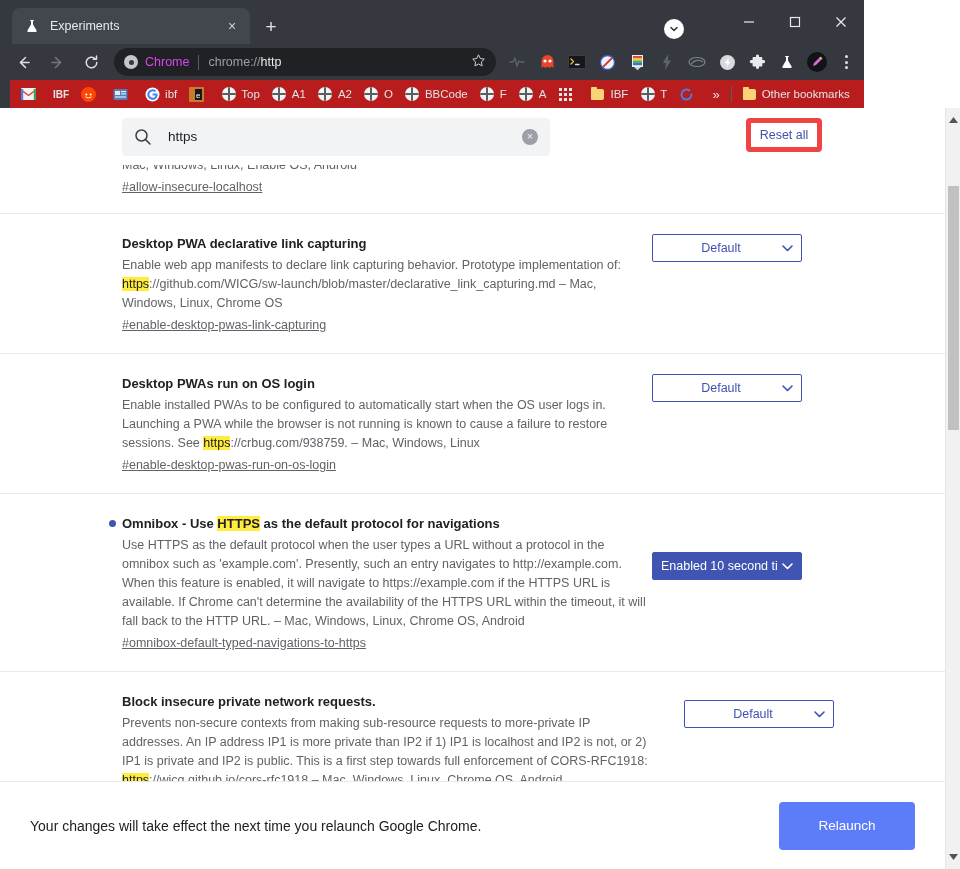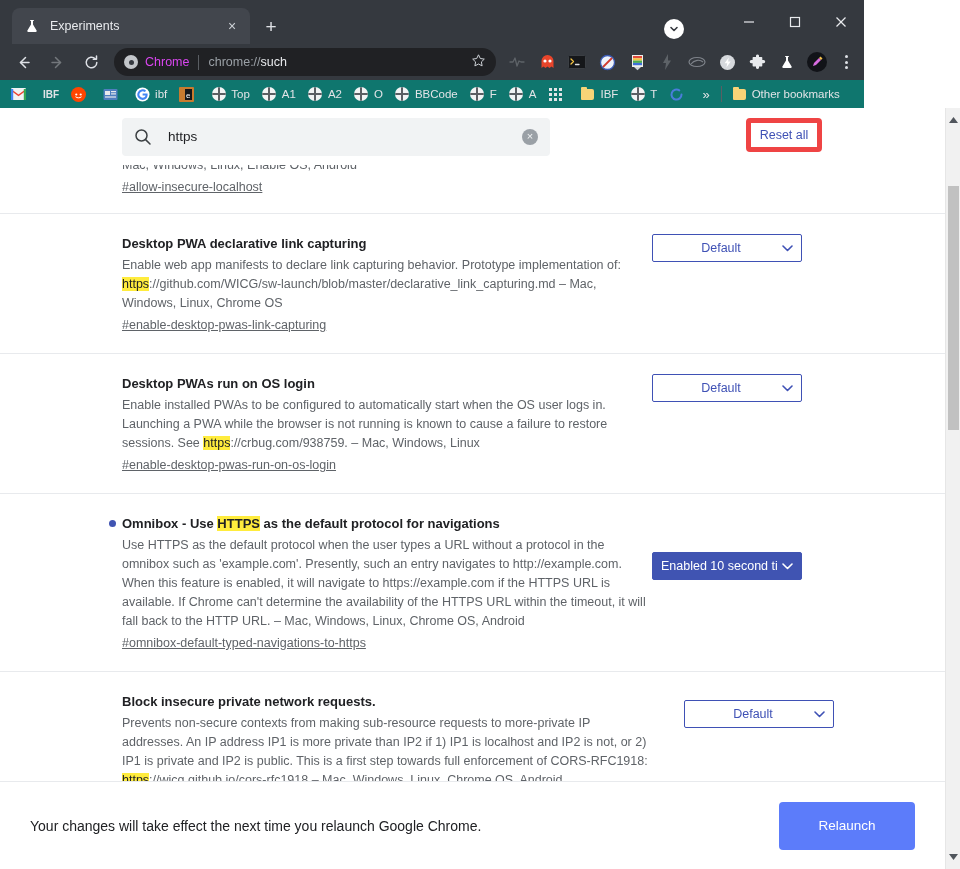--- a/index.html
+++ b/index.html
@@ -74,22 +74,22 @@
     width:26px; height:26px; margin:0 2px; border-radius:4px;
     display:flex; align-items:center; justify-content:center;
     font-size:11px; color:#b9bdc2;
   }
   .menu-dots { width:24px; height:26px; display:flex; flex-direction:column;
     align-items:center; justify-content:center; gap:2.5px; margin-left:2px; }
   .menu-dots i { width:3px; height:3px; border-radius:50%; background:#dee1e6; display:block; }
 
   
   .bookmarks {
-    height:28px; background:#0f766e; display:flex; align-items:center;
-    padding:0 6px; position:relative;
+    height:28px; background:#b91c1c; display:flex; align-items:center;
+    padding:0 6px; position:relative;margin-left:10px;
   }
   .bm { display:flex; align-items:center; height:22px; padding:0 5px; border-radius:4px; margin-right:2px; }
   .bm-label { color:#e2e4e7; font-size:11.5px; margin-left:5px; white-space:nowrap; }
   .bm-ico { width:15px; height:15px; flex:0 0 15px; display:flex; align-items:center; justify-content:center; }
   .globe { width:14px; height:14px; border-radius:50%; background:#f1f3f4; position:relative; }
   .globe::before {
     content:""; position:absolute; left:6px; top:0; width:2px; height:14px;
     background:#5a5e63; border-radius:2px;
   }
   .globe::after {
@@ -273,21 +273,21 @@
     </div>
 
     <div class="omnibox">
       <span class="omnibox-chip">
         <span class="chrome-dot">
             <i></i>
           </span>
         <span>Chrome</span>
       </span>
       <span class="omni-sep"></span>
-      <span class="omni-url"><span>chrome://</span><b>such</b></span>
+      <span class="omni-url"><span>chrome://</span><b>http</b></span>
       <span class="omni-star">
         <svg width="15" height="15" viewBox="0 0 15 15">
             <path d="M7.5 1.8l1.8 3.7 4 .6-2.9 2.8.7 4-3.6-1.9-3.6 1.9.7-4L1.7 6.1l4-.6z" stroke="#cdd1d6" stroke-width="1" fill="none"></path>
           </svg>
       </span>
     </div>
 
     <div class="ext-icons">
       <div class="ext">
         <svg width="16" height="14" viewBox="0 0 16 14">

